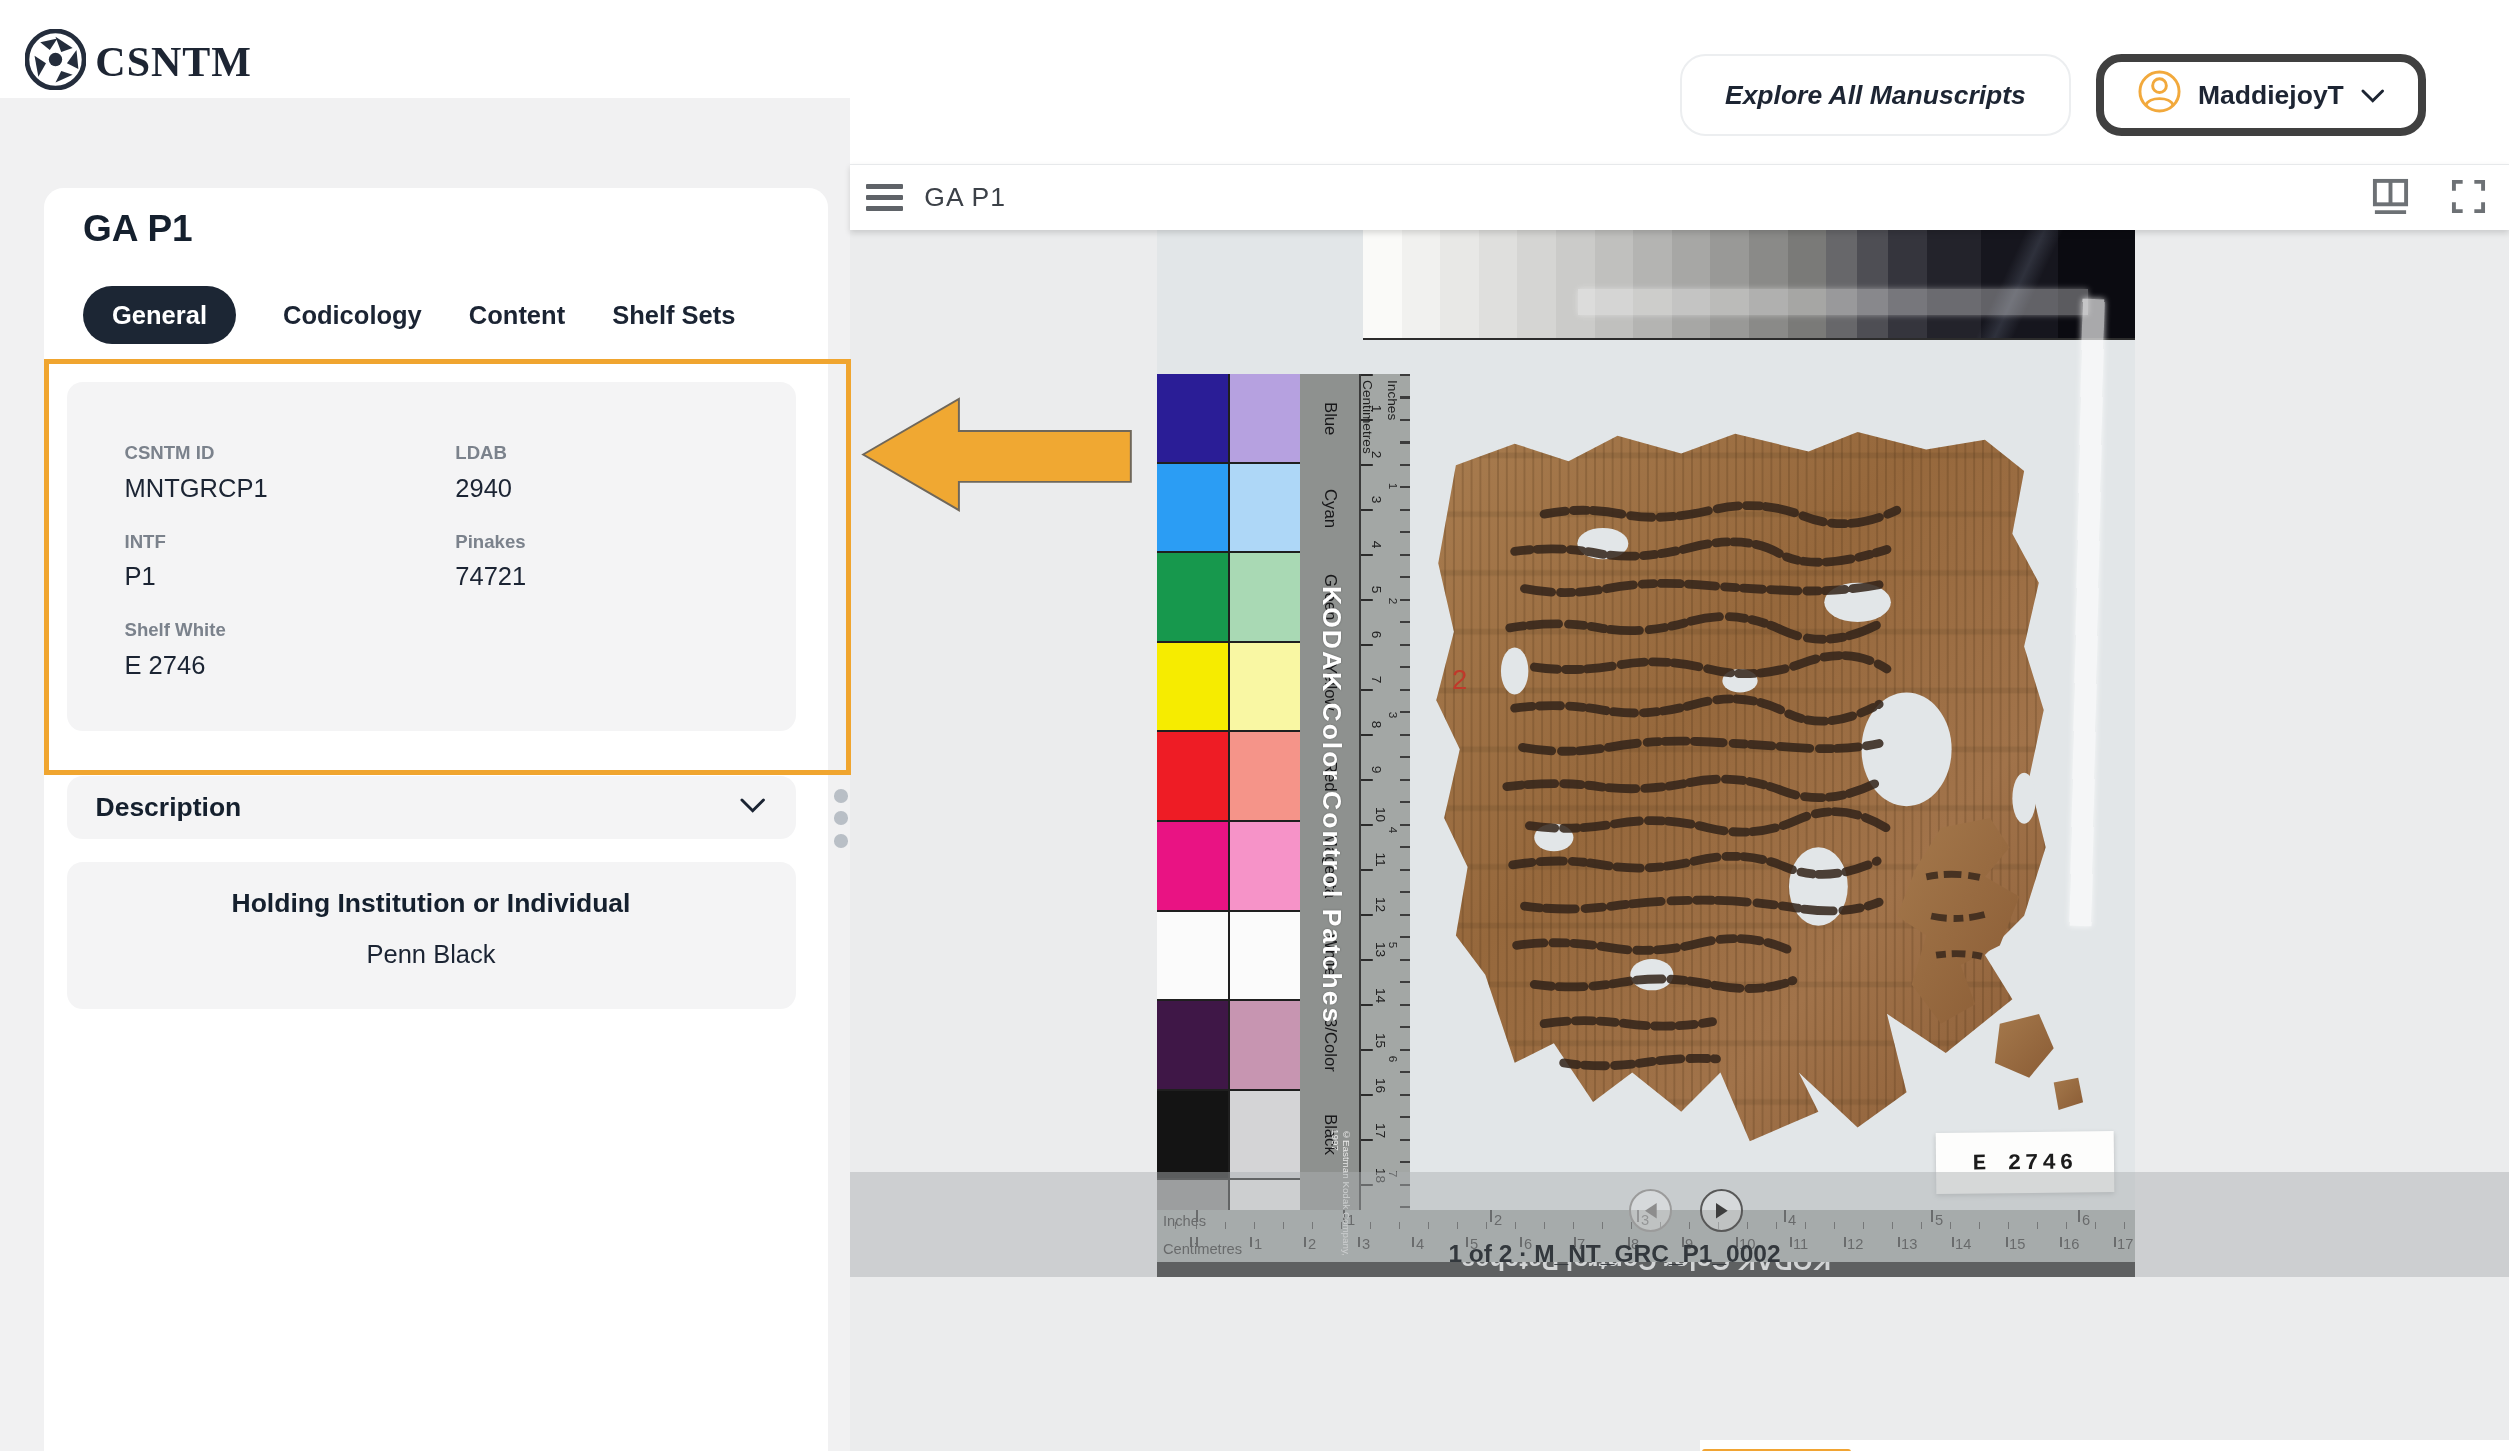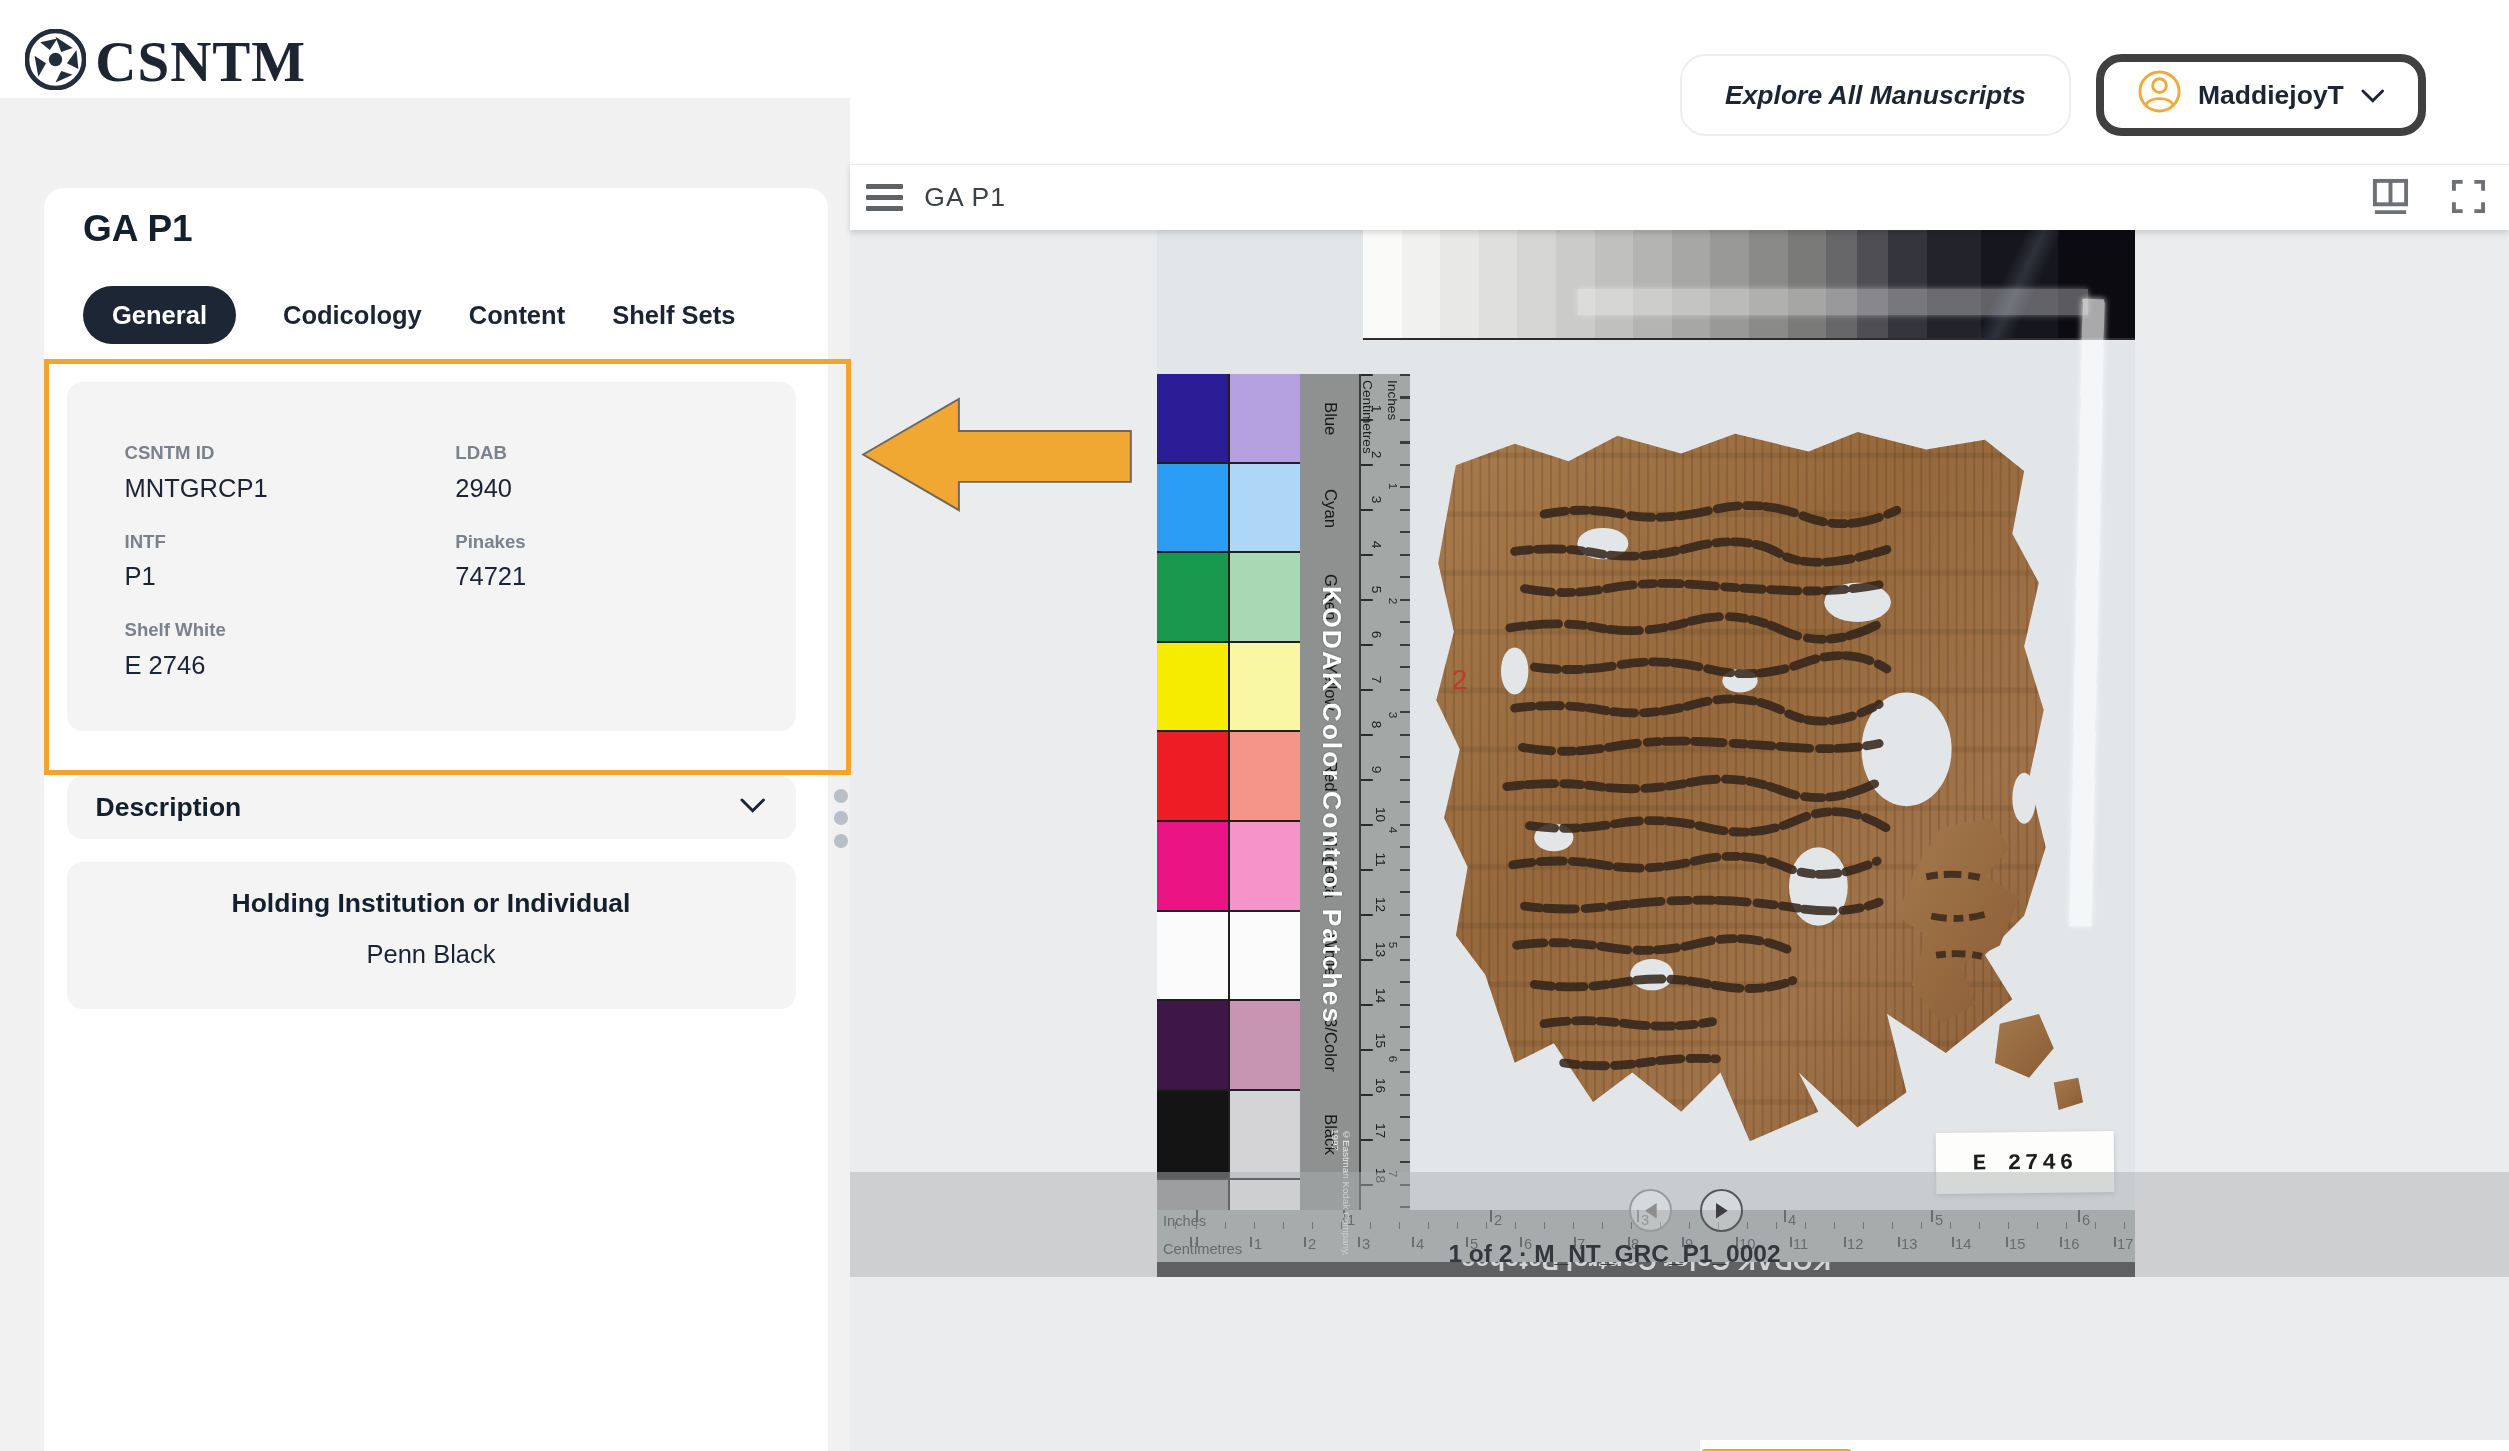--- a/index.html
+++ b/index.html
@@ -1,21 +1,21 @@
 <!DOCTYPE html>
 <html><head>
 <meta charset="utf-8">
 <style>
   html,body{margin:0;padding:0;background:#fff;font-family:"Liberation Sans",sans-serif;}
   #page{position:relative;width:2509px;height:1452px;overflow:hidden;background:#fff;}
 
   
   .header{position:absolute;left:0;top:0;width:2509px;height:164px;background:#fff;}
   .logo{position:absolute;left:24.5px;top:29px;display:flex;align-items:center;gap:9.8px;}
-  .logo-text{font-family:"Liberation Serif",serif;font-weight:700;font-size:57px;color:#1d2533;letter-spacing:1px;}
+  .logo-text{font-family:"Liberation Serif",serif;font-weight:700;font-size:42px;color:#1d2533;letter-spacing:1px;}
   .hbtns{position:absolute;right:83px;top:54px;display:flex;align-items:center;gap:25.5px;}
   .btn{display:flex;align-items:center;justify-content:center;height:82px;border-radius:25.5px;font-weight:700;font-size:26.5px;color:#1d2533;box-sizing:border-box;cursor:pointer;}
   .btn.ghost{background:#fff;border:2px solid #eceef0;padding:0 43px;font-style:italic;}
   .btn.user{background:#fff;border:8px solid #404040;padding:0 33px;gap:15.7px;}
   .btn.donate{background:#F2A93C;border:none;padding:0 47px;}
 
   
   .page-bg{position:absolute;left:0;top:98px;width:850px;height:1354px;background:#f1f1f2;}
   .panel{position:absolute;left:44px;top:188px;width:784px;height:1263px;background:#fff;border-radius:19.6px 19.6px 0 0;box-sizing:border-box;}
   .panel-title{position:absolute;left:39px;top:19.6px;font-size:37px;font-weight:700;color:#15202e;}

